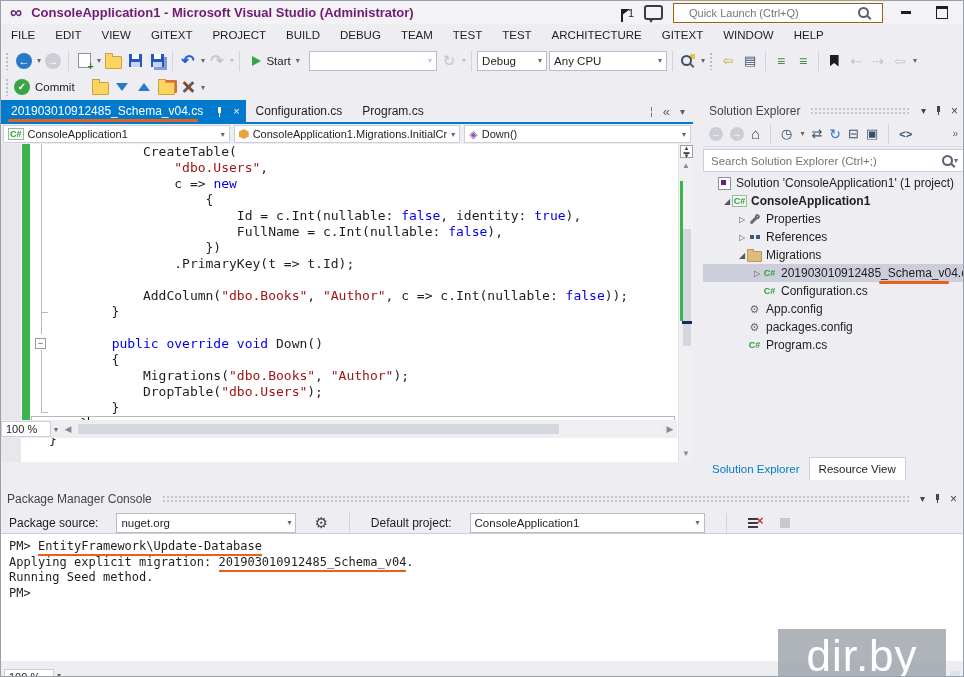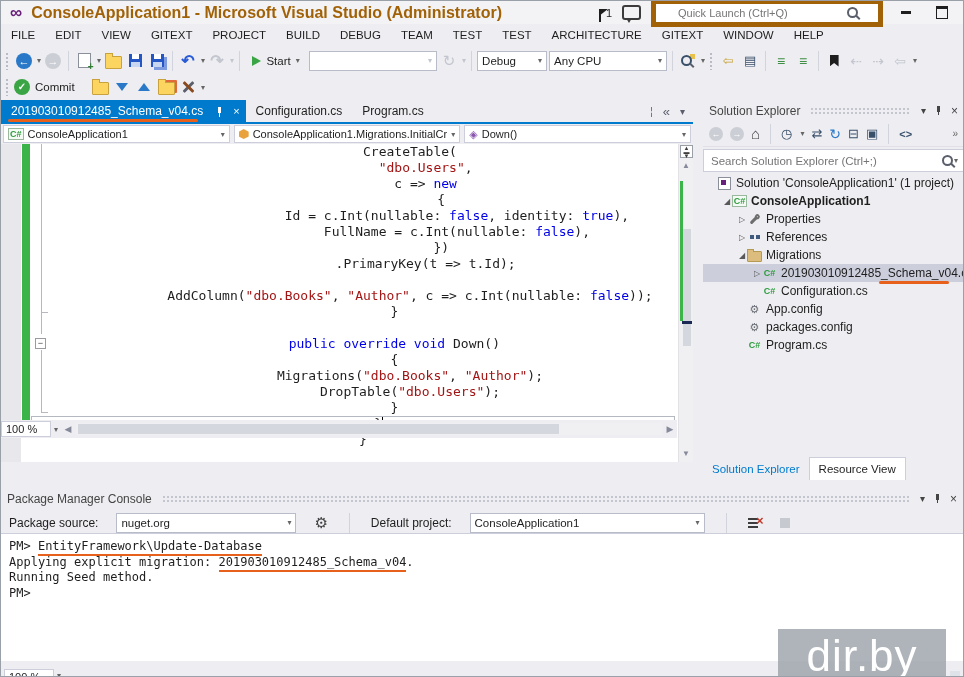--- a/index.html
+++ b/index.html
@@ -3,30 +3,30 @@
 <meta charset="utf-8">
 <style>
   html,body{margin:0;padding:0;background:#d8d8dc;}
   #window{width:964px;height:677px;position:relative;overflow:hidden;background:#eeeef2;
     border:1px solid #9aa0a8;box-sizing:border-box;font-family:"Liberation Sans",sans-serif;
     -webkit-font-smoothing:antialiased;}
   .abs{position:absolute;}
   
   .titlebar{left:0;top:0;right:0;height:23px;background:#f3f3f6;display:flex;align-items:center;}
   .vslogo{font-size:17px;font-weight:bold;color:#68217a;margin:0 9px 0 9px;line-height:20px;}
-  .title-text{font-size:16px;font-weight:bold;color:#a16207;}
+  .title-text{font-size:13px;font-weight:bold;color:#701a75;}
   .title-right{margin-left:auto;display:flex;align-items:center;gap:10px;padding-right:8px;}
   .flagi{width:0;height:0;border-left:9px solid #1e1e1e;border-bottom:7px solid transparent;position:relative;}
   .flagi::after{content:"";position:absolute;left:-9px;top:0;width:2px;height:13px;background:#1e1e1e;}
   .notif-count{font-size:11px;color:#1e1e1e;margin-left:-6px;}
   .bubble{width:15px;height:11px;border:2px solid #3c3c3c;border-radius:3px;position:relative;}
   .bubble::after{content:"";position:absolute;left:2px;bottom:-5px;border-left:3px solid transparent;
     border-right:3px solid transparent;border-top:5px solid #3c3c3c;}
-  .quick-launch{width:182px;height:18px;background:#fff;border:5px solid #a16207;display:flex;
-    align-items:center;padding:0 20px;}
+  .quick-launch{width:182px;height:18px;background:#fff;border:1px solid #a16207;display:flex;
+    align-items:center;padding:0 13px;}
   .quick-launch input{border:none;outline:none;flex:1;font-size:11px;color:#6d6d6d;
     font-family:"Liberation Sans",sans-serif;background:transparent;}
   .mag{width:7px;height:7px;border:2px solid #5a5f6b;border-radius:50%;position:relative;flex:none;}
   .mag::after{content:"";position:absolute;width:2px;height:5px;background:#5a5f6b;
     right:-3px;bottom:-4px;transform:rotate(-45deg);}
   .win-btn{width:26px;height:16px;display:flex;align-items:center;justify-content:center;}
   .glyph-min{width:10px;height:3px;background:#1e1e1e;}
   .glyph-max{width:10px;height:9px;border:1px solid #1e1e1e;border-top-width:3px;}
   
   .menubar{left:0;top:23px;right:0;height:23px;display:flex;align-items:center;}
@@ -84,21 +84,21 @@
   .classbadge{width:10px;height:10px;background:#e8a33d;clip-path:polygon(50% 0,100% 28%,100% 75%,50% 100%,0 75%,0 28%);flex:none;}
   .cubebadge{color:#8a57b0;font-size:11px;flex:none;line-height:10px;}
   #code-region{position:relative;height:318px;background:#fff;overflow:hidden;}
   .ind-margin{position:absolute;left:0;top:0;bottom:0;width:20px;background:#e8e8ec;}
   .change-bar{position:absolute;left:21px;top:0;width:8px;height:280px;background:#3bb44a;}
   .outline-line{position:absolute;left:40px;width:1px;background:#b8b8bc;}
   .outline-tick{position:absolute;left:40px;width:7px;height:1px;background:#b8b8bc;}
   .collapse-box{position:absolute;left:34px;width:11px;height:11px;border:1px solid #9a9aa0;background:#fff;
     font-size:9px;line-height:9px;text-align:center;color:#3c3c3c;box-sizing:border-box;}
   #code-lines{position:absolute;left:48px;top:0;right:16px;}
-  .code-line{height:16px;font:13px/16px "DejaVu Sans Mono",monospace;white-space:pre;color:#1e1e1e;text-align:center;}
+  .code-line{height:16px;font:13px/16px "DejaVu Sans Mono",monospace;white-space:pre;color:#1e1e1e;}
   .ck{color:#0000e8;} .cs{color:#a31515;} .cp{color:#1e1e1e;}
   .current-line-box{position:absolute;left:30px;right:18px;height:16px;border:1px solid #b4b8c0;box-sizing:border-box;}
   .cursor{display:inline-block;width:1px;height:13px;background:#000;vertical-align:-2px;}
   
   #ed-vscroll{position:absolute;right:0;top:0;width:15px;height:318px;background:#f0f0f3;border-left:1px solid #e2e2e6;box-sizing:border-box;}
   .split-handle{position:absolute;top:1px;left:1px;width:13px;height:13px;border:1px solid #9aa0a8;background:#fff;
     display:flex;flex-direction:column;align-items:center;justify-content:center;font-size:6px;color:#3c3c3c;line-height:4px;box-sizing:border-box;}
   .sb-arrow{position:absolute;left:0;width:100%;text-align:center;font-size:8px;color:#868999;}
   .sb-green{position:absolute;left:1px;top:37px;width:3px;height:140px;background:#3bb44a;}
   .sb-thumb{position:absolute;left:4px;width:8px;background:#d4d7de;}

